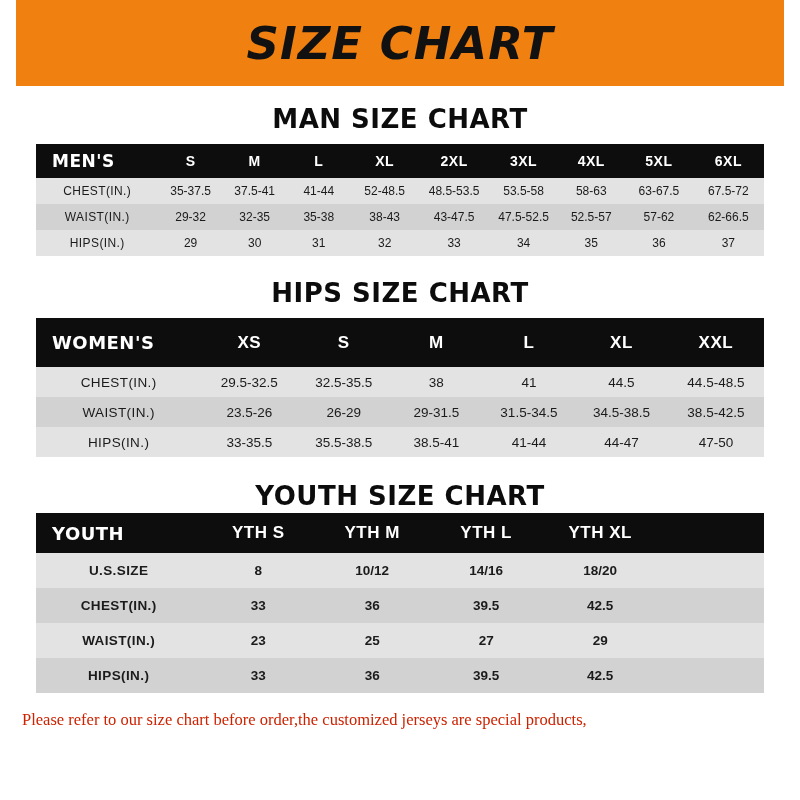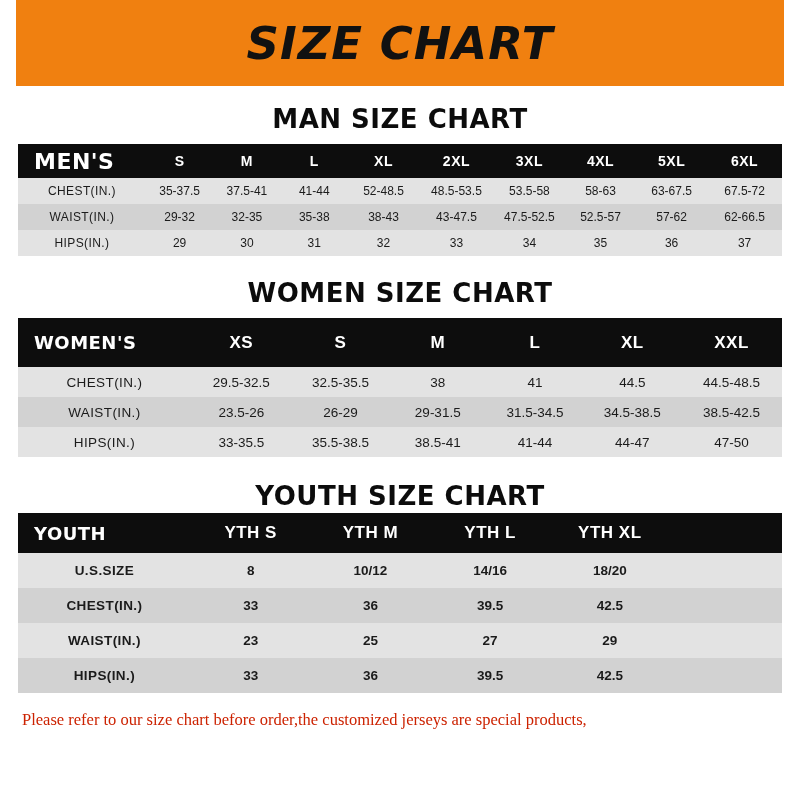--- a/index.html
+++ b/index.html
@@ -45,21 +45,21 @@
     font-weight: bold;
     letter-spacing: 1px;
     color: #111111;
     font-family: "DejaVu Sans", sans-serif;
     text-align: center;
     line-height: 1;
     z-index: 2;
   }
 
   .section {
-    padding: 0 18px;
+    padding: 0 36px;
     box-sizing: border-box;
   }
   .section-title {
     text-align: center;
     font-size: 26px;
     font-weight: bold;
     color: #0c0c0c;
     font-family: "DejaVu Sans", sans-serif;
     letter-spacing: 0.5px;
   }
@@ -101,21 +101,21 @@
   table.size-table tbody td.row-label {
     font-weight: normal;
     letter-spacing: 0.4px;
   }
 
   
   .sec-man table.size-table thead th { height: 34px; }
   .sec-man table.size-table th,
   .sec-man table.size-table td { font-size: 12px; }
   .sec-man table.size-table thead th { font-size: 14px; }
-  .sec-man table.size-table thead th.row-label-head { font-size: 22px; margin-left: 14px; }
+  .sec-man table.size-table thead th.row-label-head { font-size: 17px; margin-left: 14px; }
   .sec-man table.size-table tbody td { height: 26px; }
 
   
   .sec-women table.size-table thead th { height: 49px; font-size: 17px; }
   .sec-women table.size-table thead th.row-label-head { font-size: 18px; }
   .sec-women table.size-table tbody td { height: 30px; font-size: 13.5px; }
 
   
   .sec-youth table.size-table thead th { height: 40px; font-size: 17px; }
   .sec-youth table.size-table thead th.row-label-head { font-size: 18px; }
@@ -194,21 +194,21 @@
           <td>34</td>
           <td>35</td>
           <td>36</td>
           <td>37</td>
         </tr>
       </tbody>
     </table>
   </div>
 
   <div class="section sec-women">
-    <div class="section-title">WOMEN SIZE CHART</div>
+    <div class="section-title">HIPS SIZE CHART</div>
     <table class="size-table">
       <thead>
         <tr>
           <th class="row-label-head" style="width:21%">WOMEN'S</th>
           <th style="width:13.5%">XS</th>
           <th style="width:13%">S</th>
           <th style="width:13%">M</th>
           <th style="width:13%">L</th>
           <th style="width:13%">XL</th>
           <th style="width:13.5%">XXL</th>

